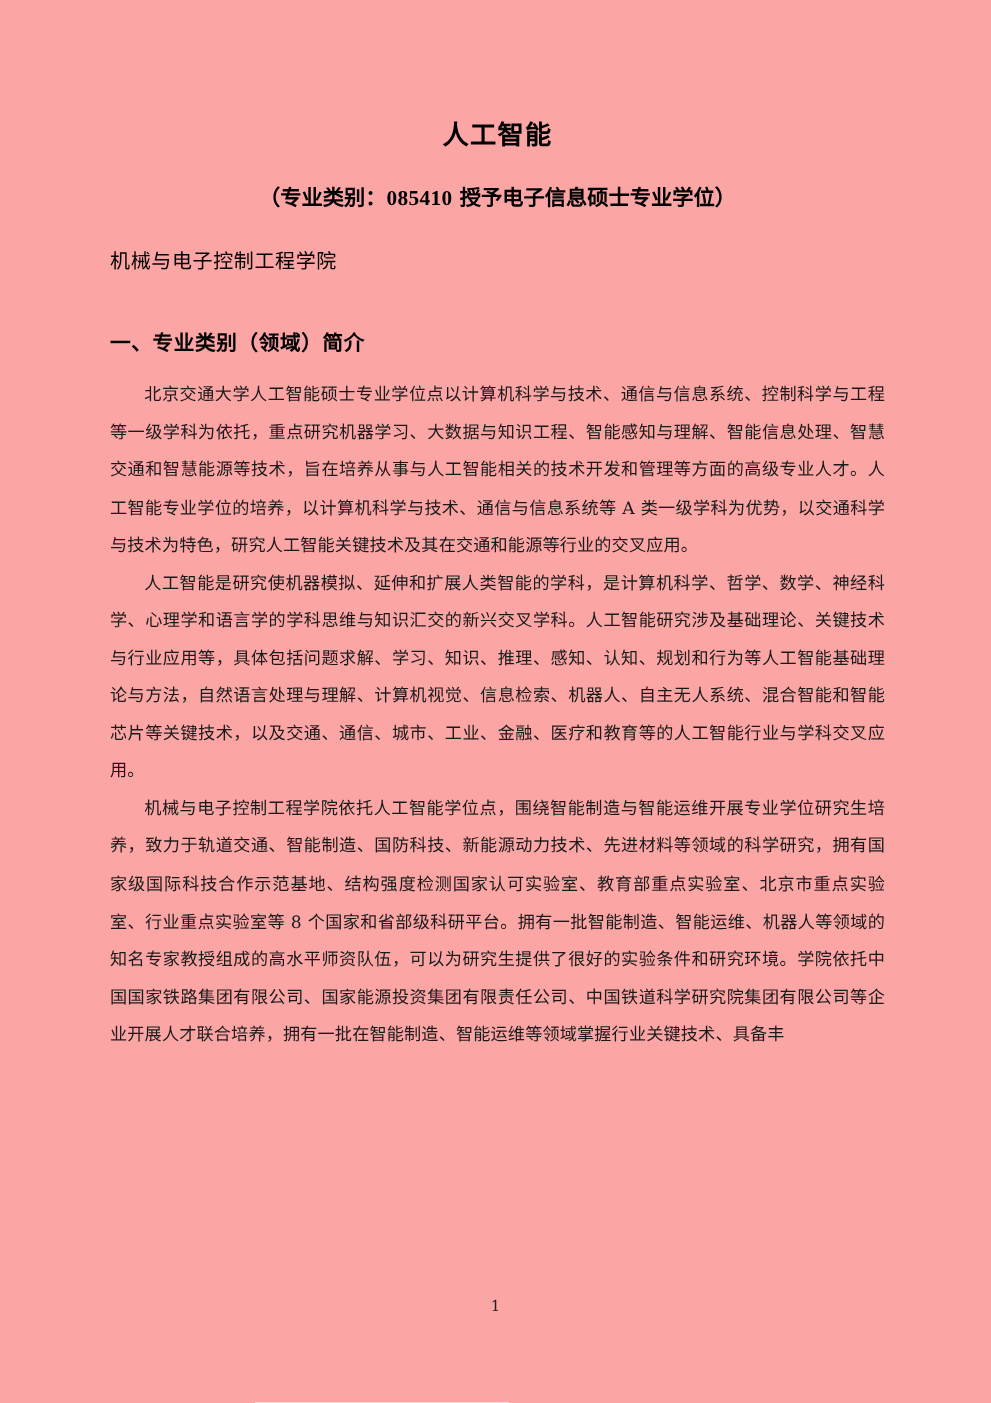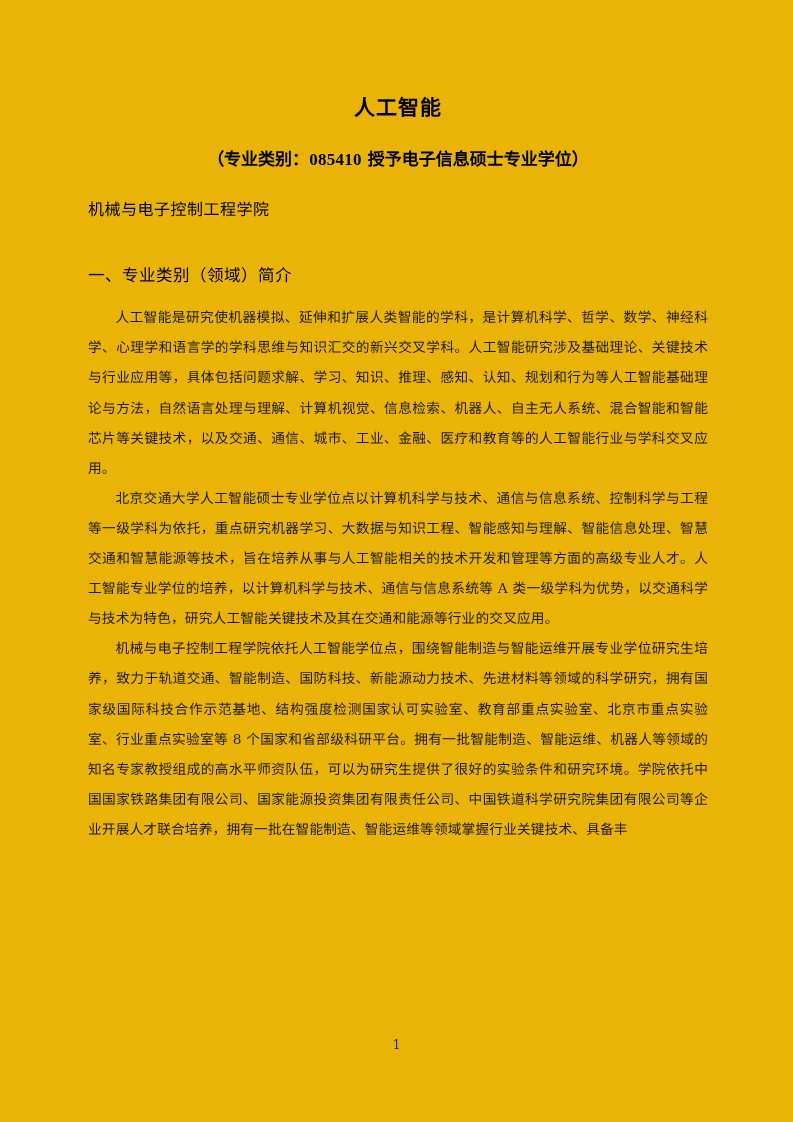--- a/index.html
+++ b/index.html
@@ -10,21 +10,21 @@
   }
   body {
     font-family: "DejaVu Serif", "Liberation Serif", serif;
     color: #000000;
   }
   .page {
     position: relative;
     width: 793px;
     height: 1122px;
     margin: 0 auto;
-    background: #eab308;
+    background: #fca5a5;
     box-sizing: border-box;
     overflow: hidden;
   }
   .content {
     position: absolute;
     left: 88px;
     top: 0;
     width: 620px;
   }
 
@@ -63,21 +63,21 @@
     font-size: 16px;
     color: #000;
     margin: 0;
     padding-top: 25px;
     letter-spacing: 0.5px;
   }
 
   
   .section-heading {
     font-family: "DejaVu Sans", "Liberation Sans", sans-serif;
-    font-weight: normal;
+    font-weight: bold;
     font-size: 16.5px;
     color: #000;
     margin: 0;
     padding-top: 42px;
     letter-spacing: 0.5px;
   }
 
   
   .body-text {
     margin: 0;
@@ -117,21 +117,21 @@
 
     <h2 class="doc-subtitle">
       <span>（专业类别：</span><span class="code">085410</span>&nbsp;<span>授予电子信息硕士专业学位）</span>
     </h2>
 
     <h3 class="doc-dept">机械与电子控制工程学院</h3>
 
     <h4 class="section-heading">一、专业类别（领域）简介</h4>
 
     <div class="body-text">
+      <p class="para">北京交通大学人工智能硕士专业学位点以计算机科学与技术、通信与信息系统、控制科学与工程等一级学科为依托，重点研究机器学习、大数据与知识工程、智能感知与理解、智能信息处理、智慧交通和智慧能源等技术，旨在培养从事与人工智能相关的技术开发和管理等方面的高级专业人才。人工智能专业学位的培养，以计算机科学与技术、通信与信息系统等 A 类一级学科为优势，以交通科学与技术为特色，研究人工智能关键技术及其在交通和能源等行业的交叉应用。</p>
       <p class="para">人工智能是研究使机器模拟、延伸和扩展人类智能的学科，是计算机科学、哲学、数学、神经科学、心理学和语言学的学科思维与知识汇交的新兴交叉学科。人工智能研究涉及基础理论、关键技术与行业应用等，具体包括问题求解、学习、知识、推理、感知、认知、规划和行为等人工智能基础理论与方法，自然语言处理与理解、计算机视觉、信息检索、机器人、自主无人系统、混合智能和智能芯片等关键技术，以及交通、通信、城市、工业、金融、医疗和教育等的人工智能行业与学科交叉应用。</p>
-      <p class="para">北京交通大学人工智能硕士专业学位点以计算机科学与技术、通信与信息系统、控制科学与工程等一级学科为依托，重点研究机器学习、大数据与知识工程、智能感知与理解、智能信息处理、智慧交通和智慧能源等技术，旨在培养从事与人工智能相关的技术开发和管理等方面的高级专业人才。人工智能专业学位的培养，以计算机科学与技术、通信与信息系统等 A 类一级学科为优势，以交通科学与技术为特色，研究人工智能关键技术及其在交通和能源等行业的交叉应用。</p>
       <p class="para">机械与电子控制工程学院依托人工智能学位点，围绕智能制造与智能运维开展专业学位研究生培养，致力于轨道交通、智能制造、国防科技、新能源动力技术、先进材料等领域的科学研究，拥有国家级国际科技合作示范基地、结构强度检测国家认可实验室、教育部重点实验室、北京市重点实验室、行业重点实验室等 8 个国家和省部级科研平台。拥有一批智能制造、智能运维、机器人等领域的知名专家教授组成的高水平师资队伍，可以为研究生提供了很好的实验条件和研究环境。学院依托中国国家铁路集团有限公司、国家能源投资集团有限责任公司、中国铁道科学研究院集团有限公司等企业开展人才联合培养，拥有一批在智能制造、智能运维等领域掌握行业关键技术、具备丰</p>
     </div>
 
   </div>
 
   <div class="page-number">1</div>
 </div>
 
 </body></html>

